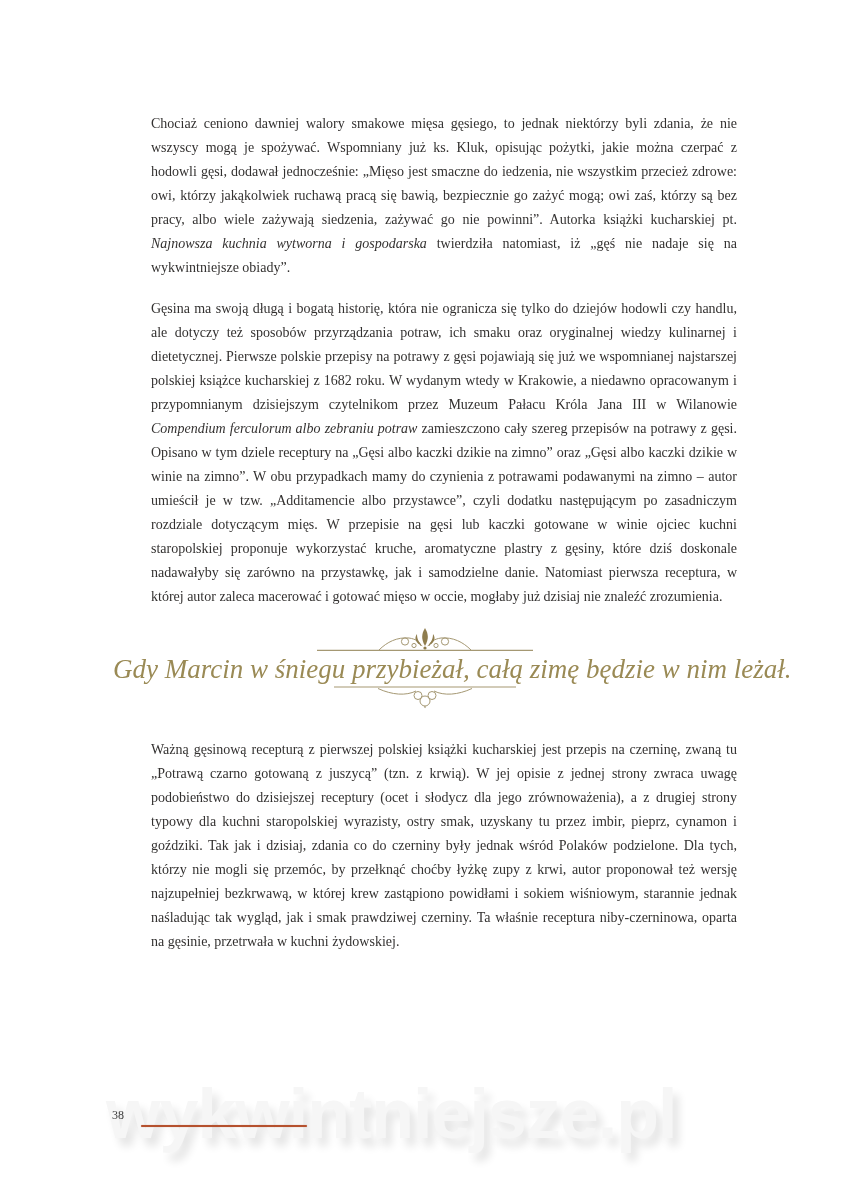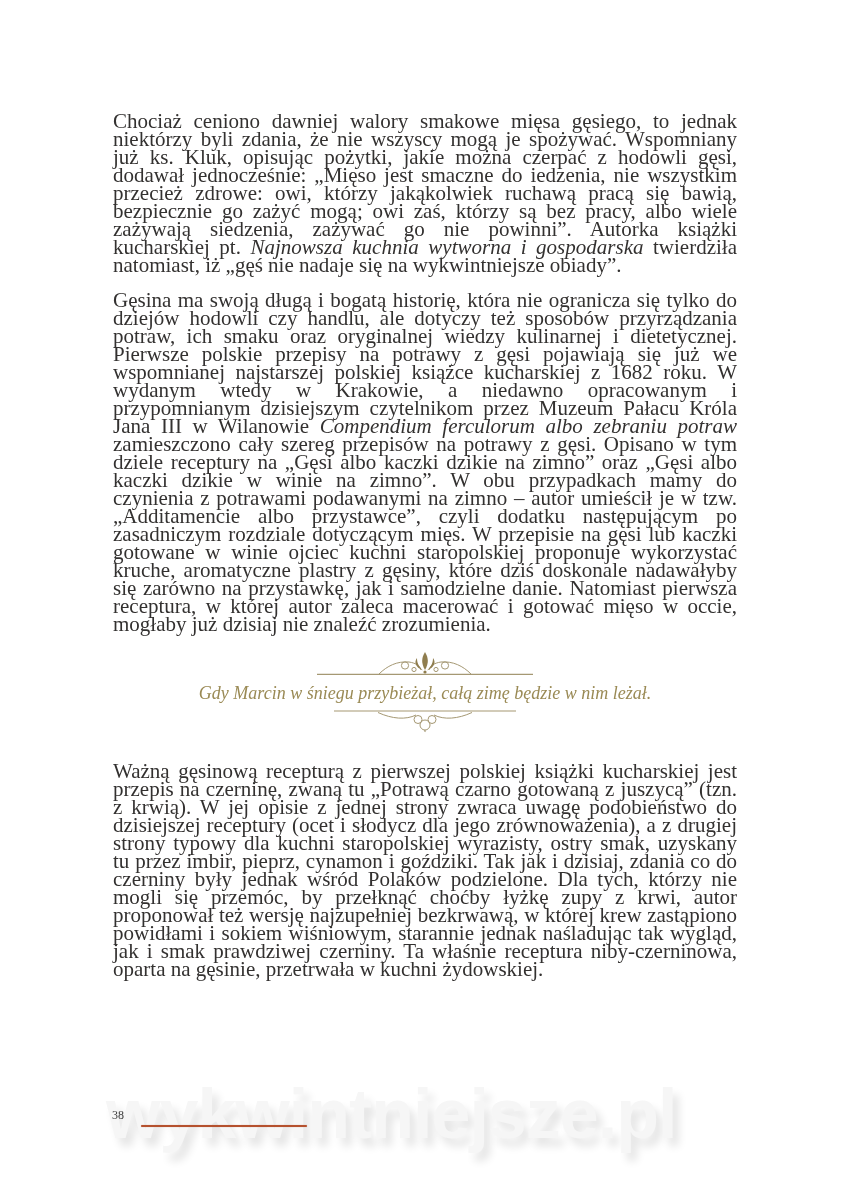--- a/index.html
+++ b/index.html
@@ -28,41 +28,42 @@
     user-select:none;
   }
 
   
   .column {
     position:absolute;
     left:113px; top:112px;
     width:624px;
   }
   p.body {
-    font-size:21px;
-    line-height:18px;
+    font-size:14px;
+    line-height:24px;
     text-align:justify;
     color:var(--body-text, #333130);
     margin-bottom:17px;
+    margin-left:38px;
   }
   p.body em { font-style:italic; }
 
   
   .proverb {
     text-align:center;
     margin:6px 0 27px 0;
     color:var(--ornament-gold, #a59873);
   }
   .orn { display:block; margin:0 auto; }
   .orn .stroke { fill:none; stroke:currentColor; stroke-width:1; }
   .orn .rule   { stroke:currentColor; stroke-width:1.2; }
   .orn .solid  { fill:var(--ornament-gold-dark, #8f7d4e); stroke:none; }
   .quote {
     font-style:italic;
-    font-size:18px;
+    font-size:27px;
     line-height:30px;
     color:var(--quote-gold, #9a8a55);
     margin:2px 0 1px 0;
     white-space:nowrap;
   }
 
   
   .pagenum {
     position:absolute;
     left:112px; top:1108px;

